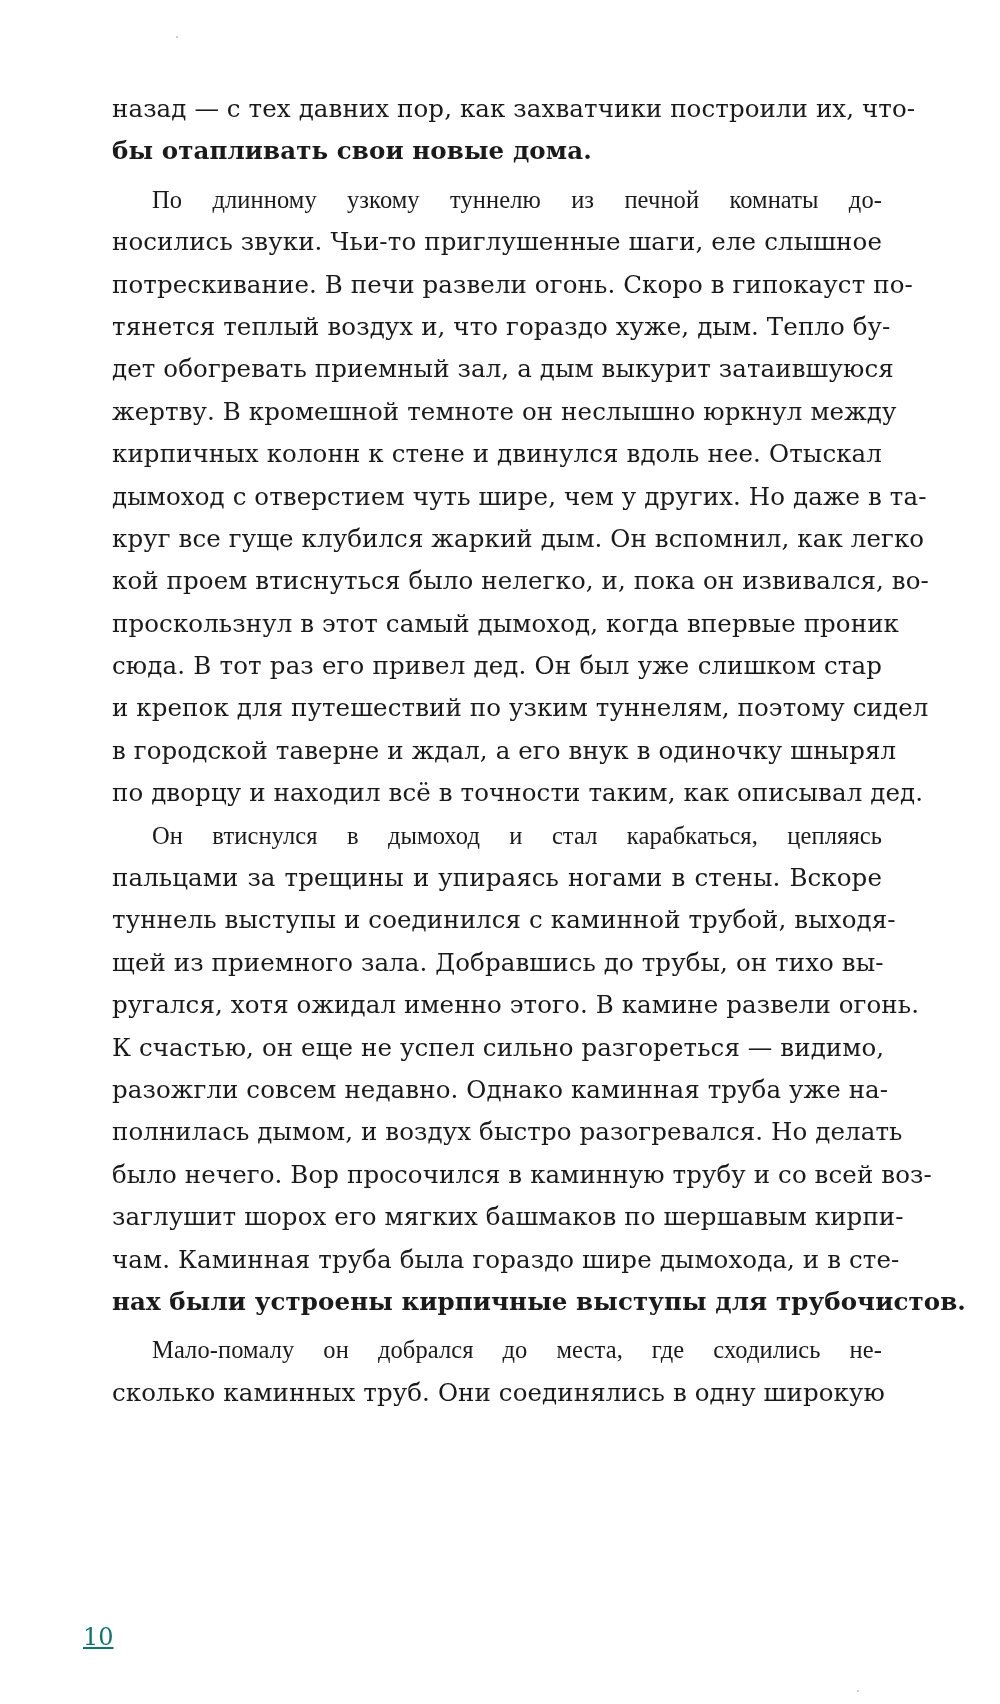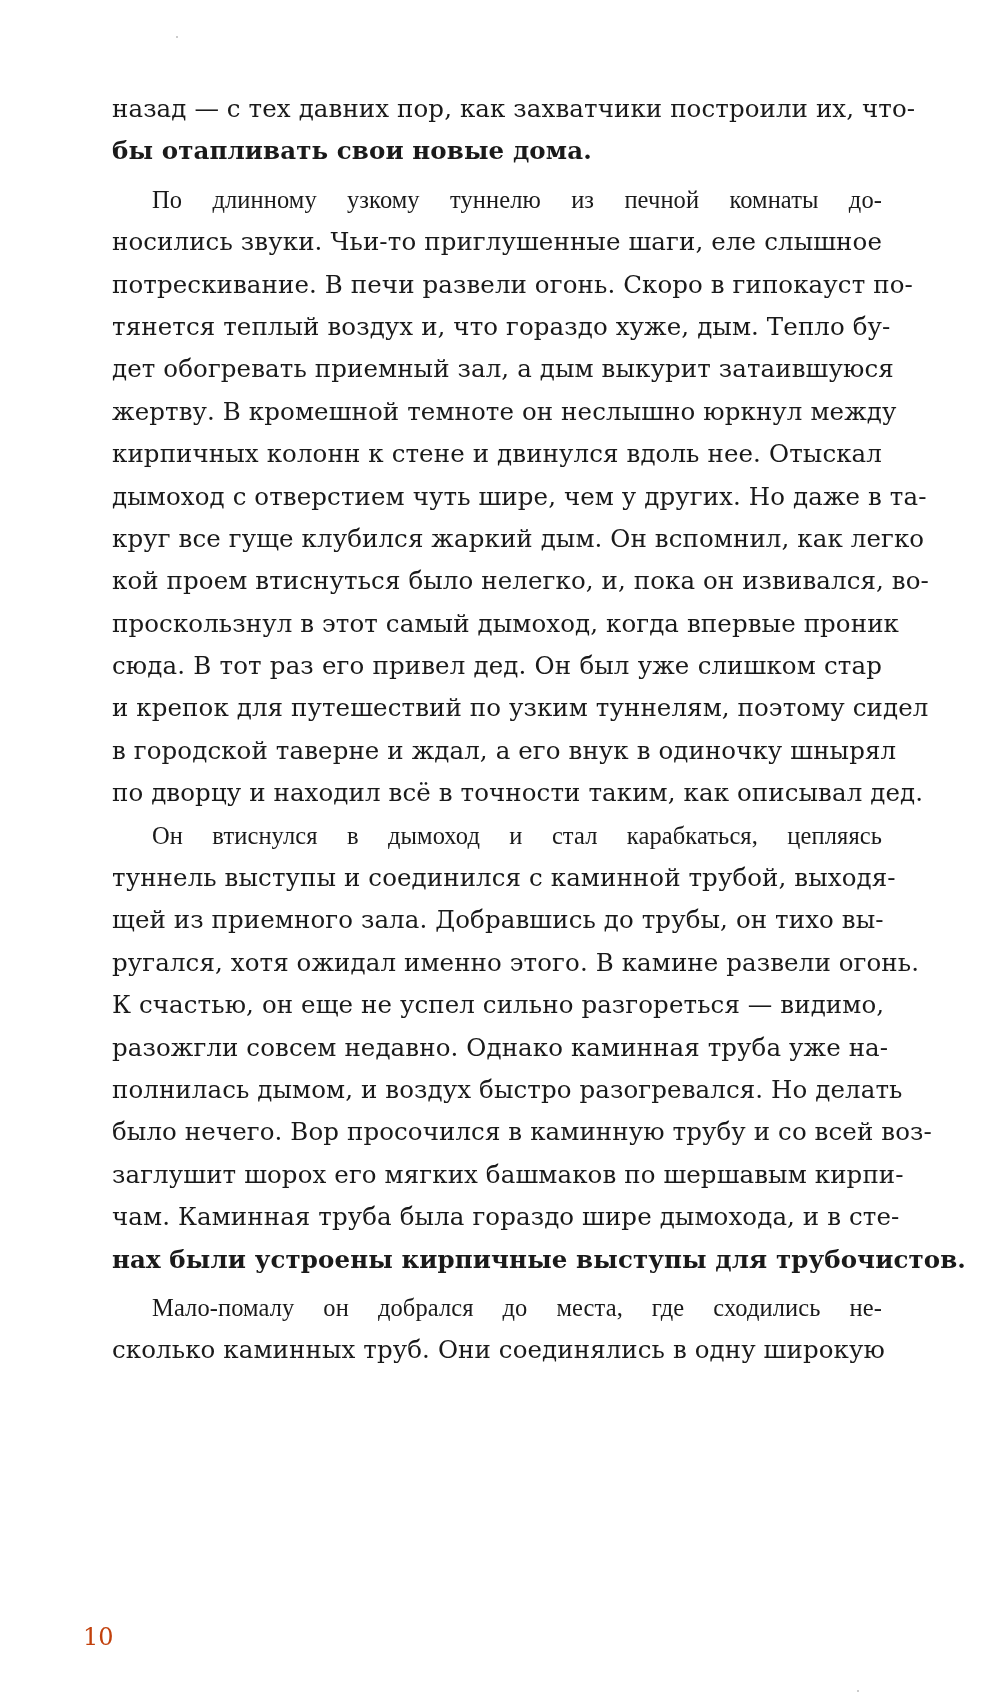--- a/index.html
+++ b/index.html
@@ -28,21 +28,22 @@
     letter-spacing: 0.1px;
   }
   .line.last { text-align-last: left; font-weight: bold; }
   .line.indent { padding-left: 40px; font-family: Liberation Serif, serif; }
   .para-gap { height: 6px; }
   .page-number {
     position: absolute;
     left: 83px; top: 1622px;
     font-size: 24px;
     line-height: 30px;
-    color: #c2410c;
+    color: #0f766e;
+    text-decoration: underline;
   }
   .speck {
     position: absolute; width: 2px; height: 2px; background: #bbb; border-radius: 1px;
   }
 </style>
 </head>
 <body>
 
 <div class="speck" style="left:176px;top:36px;"></div>
 <div class="speck" style="left:857px;top:1690px;"></div>
@@ -68,20 +69,21 @@
     <span class="line">кой проем втиснуться было нелегко, и, пока он извивался, во-</span>
     <span class="line">проскользнул в этот самый дымоход, когда впервые проник</span>
     <span class="line">сюда. В тот раз его привел дед. Он был уже слишком стар</span>
     <span class="line">и крепок для путешествий по узким туннелям, поэтому сидел</span>
     <span class="line">в городской таверне и ждал, а его внук в одиночку шнырял</span>
     <span class="line">по дворцу и находил всё в точности таким, как описывал дед.</span>
   </div>
 
   <div class="paragraph">
     <span class="line indent">Он втиснулся в дымоход и стал карабкаться, цепляясь</span>
+    <span class="line">пальцами за трещины и упираясь ногами в стены. Вскоре</span>
     <span class="line">туннель выступы и соединился с каминной трубой, выходя-</span>
     <span class="line">щей из приемного зала. Добравшись до трубы, он тихо вы-</span>
     <span class="line">ругался, хотя ожидал именно этого. В камине развели огонь.</span>
     <span class="line">К счастью, он еще не успел сильно разгореться — видимо,</span>
     <span class="line">разожгли совсем недавно. Однако каминная труба уже на-</span>
     <span class="line">полнилась дымом, и воздух быстро разогревался. Но делать</span>
     <span class="line">было нечего. Вор просочился в каминную трубу и со всей воз-</span>
     <span class="line">заглушит шорох его мягких башмаков по шершавым кирпи-</span>
     <span class="line">чам. Каминная труба была гораздо шире дымохода, и в сте-</span>
     <span class="line last">нах были устроены кирпичные выступы для трубочистов.</span>

